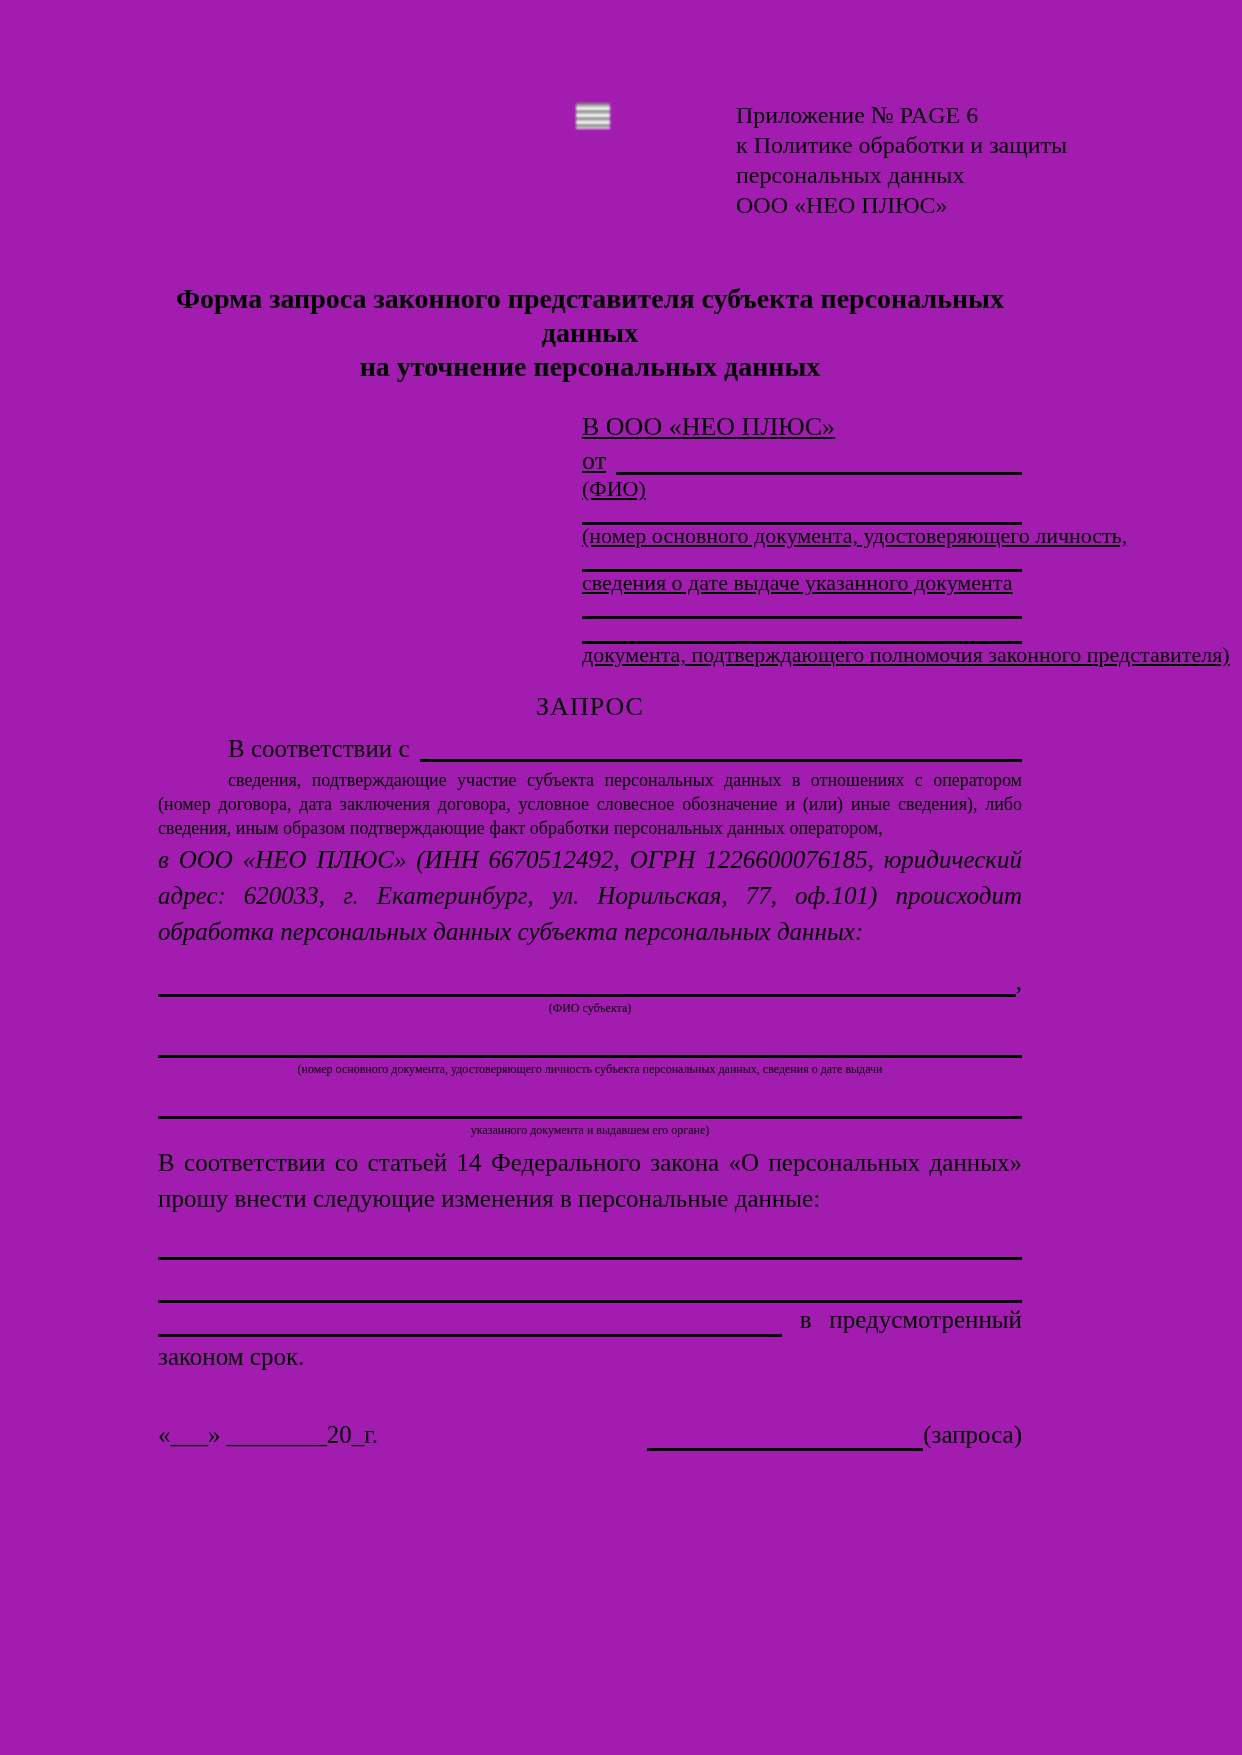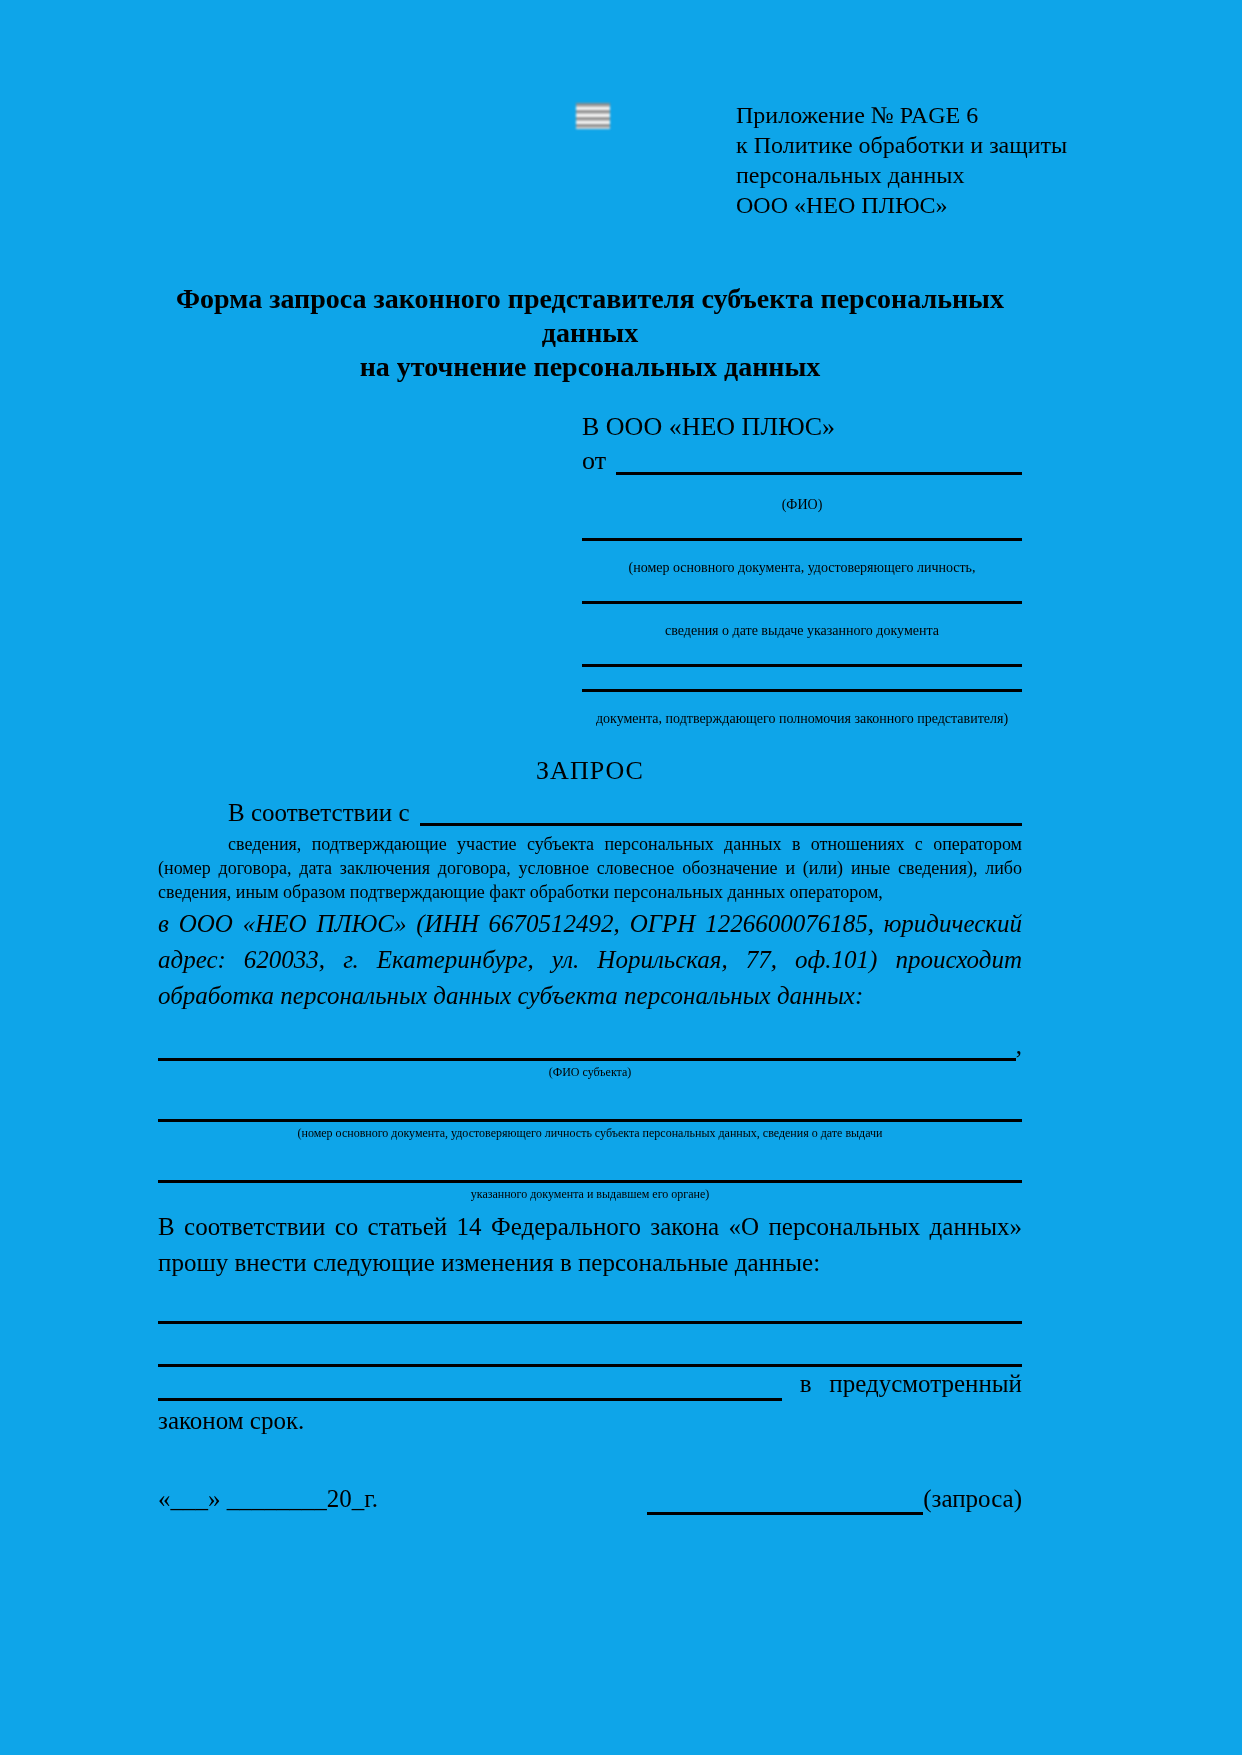--- a/index.html
+++ b/index.html
@@ -1,38 +1,38 @@
 <!DOCTYPE html>
 <html><head>
 <meta charset="utf-8">
 <style>
   html,body{margin:0;padding:0;background:#888;}
   .page{
     position:relative;
     width:1242px;height:1755px;
-    background:#0ea5e9;
+    background:#a21caf;
     color:#000;
     font-family:"Liberation Serif","DejaVu Serif",serif;
     box-sizing:border-box;
     padding:100px 220px 0 158px;
     overflow:hidden;
   }
   
   .smudge{
     position:absolute;left:576px;top:103px;width:34px;height:26px;
     background:repeating-linear-gradient(180deg,#8f8f8f 0 3px,#d9d9d9 3px 5px,#ffffff 5px 7px);
     filter:blur(1px);
   }
   .header-note{margin-left:578px;font-size:24px;line-height:30px;white-space:nowrap;}
   .title{margin-top:62px;text-align:center;font-weight:bold;font-size:28px;line-height:34px;}
-  .addr{width:440px;margin-left:auto;margin-top:26px;font-size:26px;}
+  .addr{width:440px;margin-left:auto;margin-top:26px;font-size:26px;text-decoration:underline;}
   .addr-to{line-height:34px;}
   .from-row{display:flex;line-height:34px;}
   .from-row .fill{flex:1;border-bottom:3px solid #000;margin-left:10px;margin-bottom:3px;}
-  .cap{font-size:14px;line-height:22px;text-align:center;white-space:nowrap;margin-top:16px;}
+  .cap{font-size:22px;line-height:22px;text-align:left;white-space:nowrap;}
   .addr-field{height:22px;border-bottom:3px solid #000;}
   .zapros{margin-top:24px;text-align:center;font-size:26px;line-height:34px;letter-spacing:1px;}
   .lead-row{display:flex;margin-top:8px;font-size:25px;line-height:34px;}
   .lead-row .lead{margin-left:70px;white-space:nowrap;}
   .lead-row .fill{flex:1;border-bottom:3px solid #000;margin-left:10px;margin-bottom:4px;}
   .footnote{font-size:18px;line-height:24px;text-align:justify;text-indent:70px;margin-top:2px;}
   .body-par{font-size:25px;line-height:36px;text-align:justify;}
   .op-par{margin-top:2px;font-style:italic;}
   .field-row{display:flex;align-items:flex-end;font-size:25px;line-height:30px;}
   .field-row .fill{flex:1;border-bottom:3px solid #000;height:30px;}

